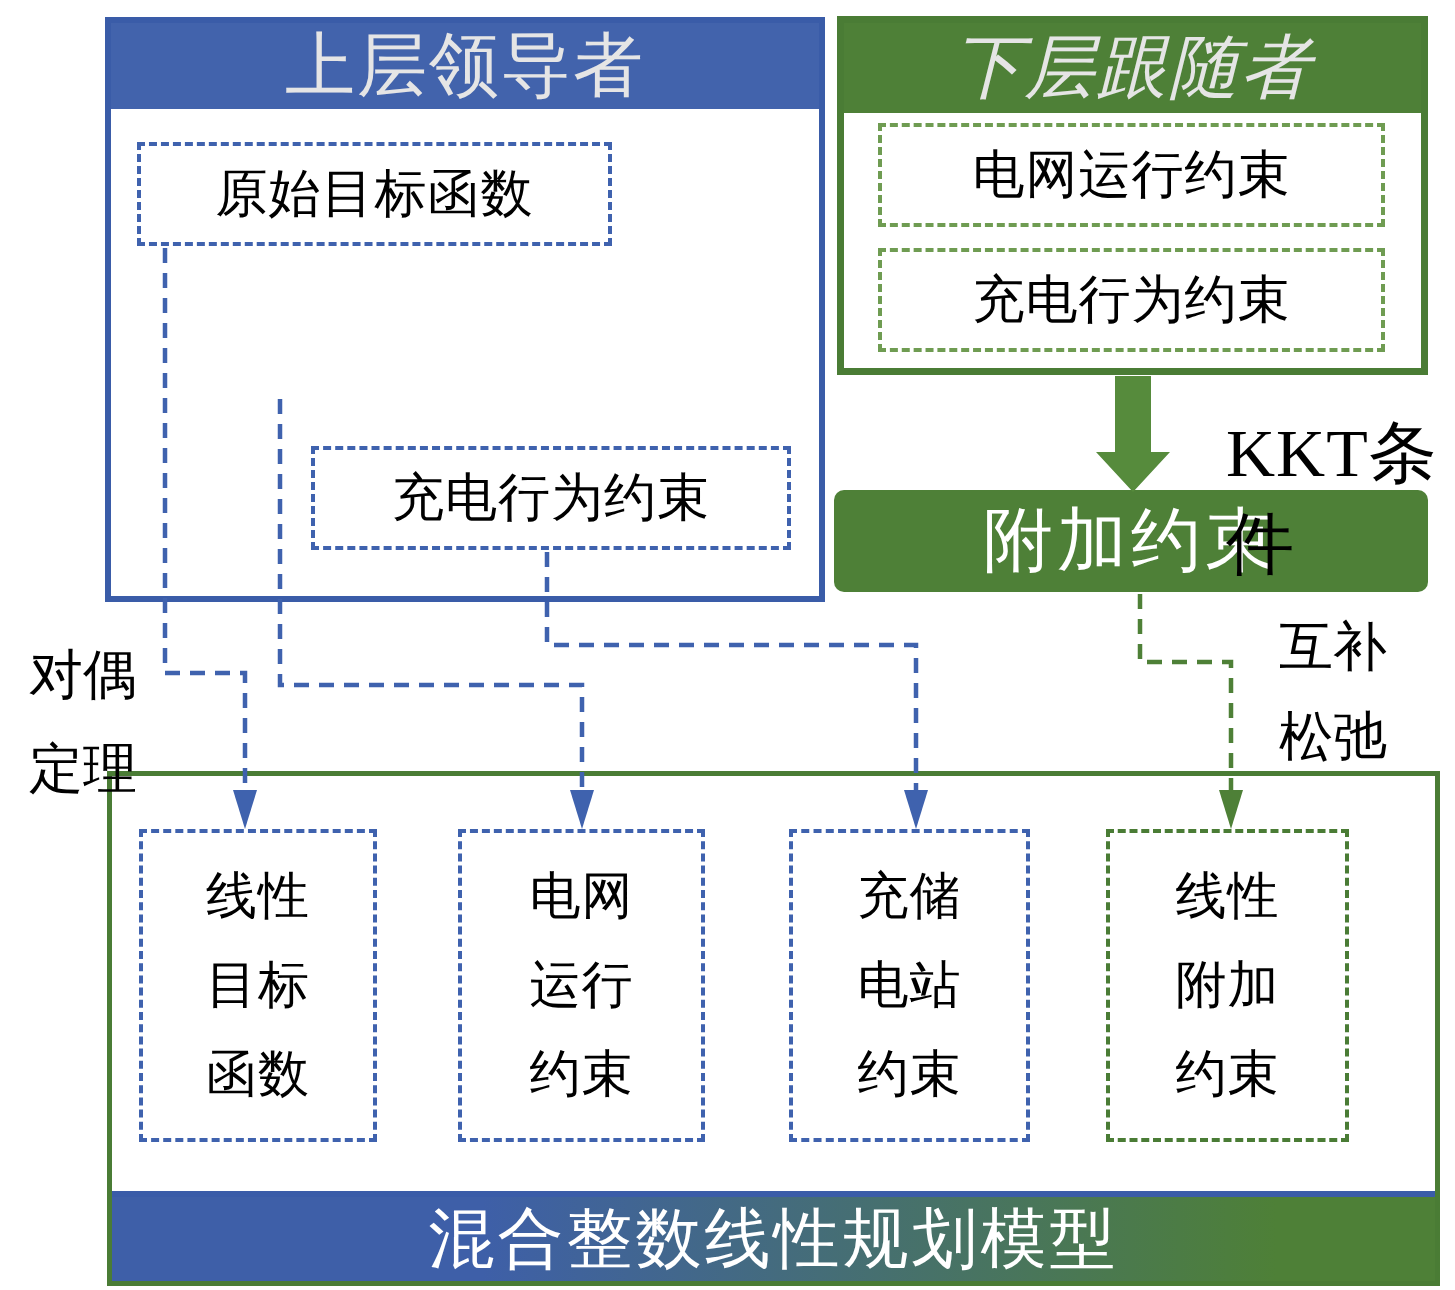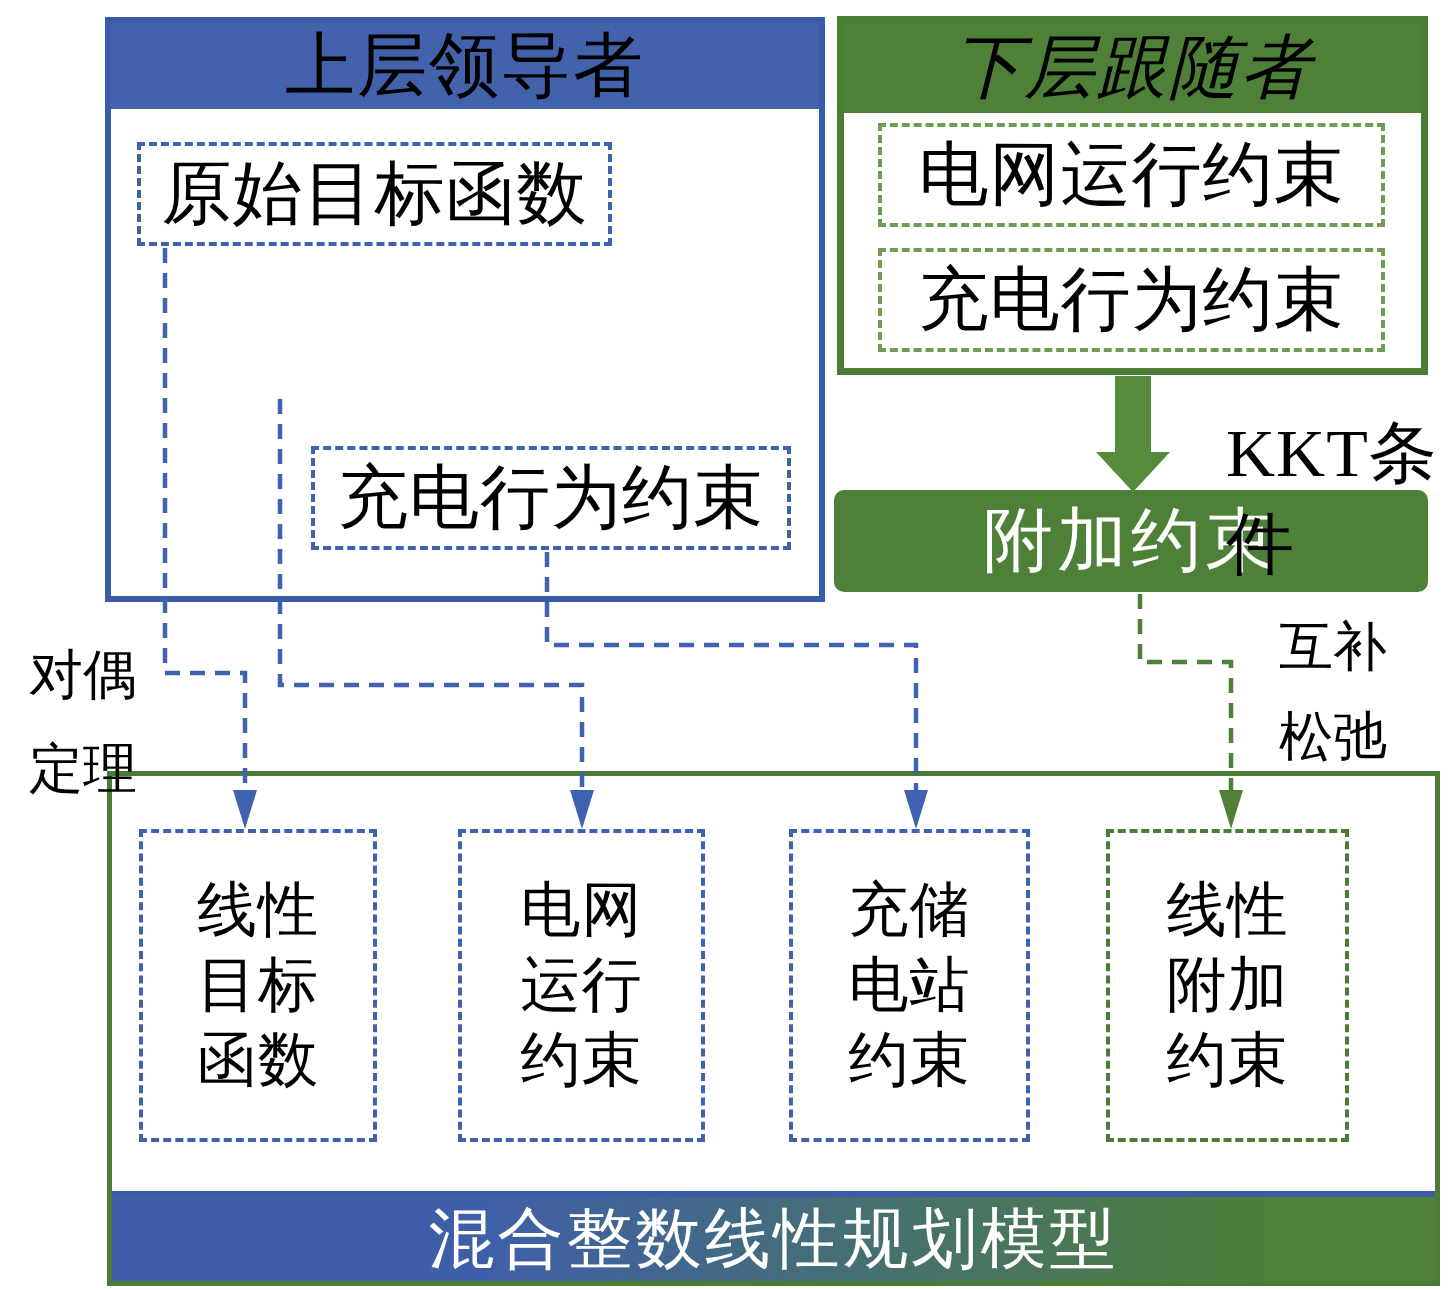--- a/index.html
+++ b/index.html
@@ -6,31 +6,31 @@
   .stage{
     position:relative;width:1455px;height:1290px;overflow:hidden;background:#ffffff;
     font-family:"Liberation Serif","DejaVu Serif",serif;color:#000;
   }
   .abs{position:absolute;box-sizing:border-box;}
   
   .panel-blue{border:6px solid #3a5ca8;background:#fff;}
   .panel-green{border:7px solid #4a7c35;background:#fff;}
   .panel-header{
     position:absolute;left:0;top:0;right:0;display:flex;align-items:center;justify-content:center;
-    font-size:70px;color:#000000;letter-spacing:2px;
+    font-size:70px;color:#e5e5e5;letter-spacing:2px;
   }
   .hdr-blue{background:#4263ac;height:86px;}
   .hdr-green{background:#4e8037;height:90px;font-style:italic;}
   
   .dash{display:flex;align-items:center;justify-content:center;background:#fff;
-        font-size:70px;letter-spacing:1px;text-align:center;}
+        font-size:52px;letter-spacing:1px;text-align:center;}
   .dash-blue{border:4px dashed #3f62ae;}
   .dash-ltgreen{border:4px dashed #6f9c52;}
   .dash-green{border:4px dashed #4a7c35;}
-  .three-line{font-size:60px;line-height:75px;white-space:pre-line;font-family:Liberation Serif, serif;}
+  .three-line{font-size:51px;line-height:89px;white-space:pre-line;font-family:Liberation Serif, serif;}
   
   .solid-green{background:#4e8037;display:flex;align-items:center;justify-content:center;
                font-size:70px;color:#ffffff;letter-spacing:4px;border-radius:10px;}
   
   .side-label{font-size:54px;line-height:94px;text-align:center;white-space:pre-line;}
   .kkt-label{font-size:68px;letter-spacing:1px;}
   
   .milp-bar{
     border-top:6px solid #3a5ca8;
     background:linear-gradient(90deg,#3e5fa8 0%,#3e5fa8 28%,#4e8037 88%);

